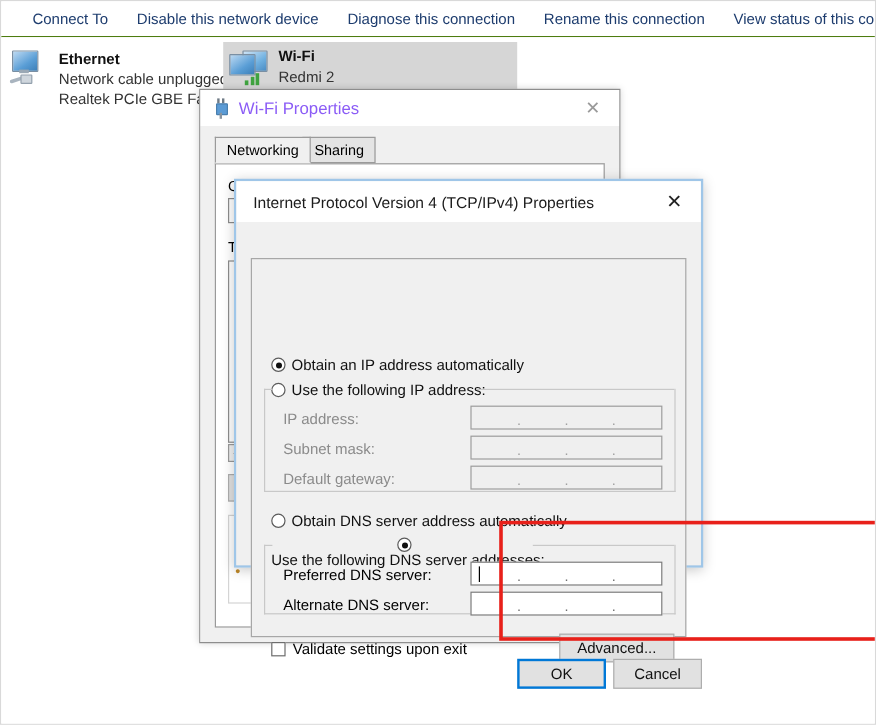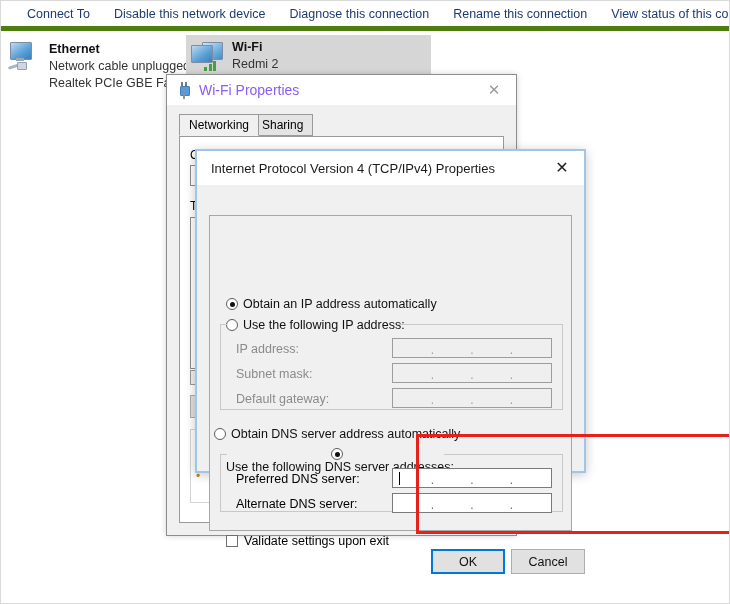--- a/index.html
+++ b/index.html
@@ -24,21 +24,21 @@
     background: #ffffff;
     overflow: hidden;
   }
 
   
   .ncp-toolbar {
     position: absolute;
     left: 0; top: 0;
     width: 730px; height: 30px;
     background: #ffffff;
-    border-bottom: 5px solid #4d7c0f;
+    border-bottom: 1px solid #4d7c0f;
     box-sizing: border-box;
     display: flex;
     align-items: center;
     white-space: nowrap;
     overflow: hidden;
   }
   .tb-item {
     color: #1d3c6e;
     font-size: 12.5px;
     padding: 0 12px;
@@ -623,21 +623,21 @@
             </div>
           <div class="oct">
               <span class="sep">.</span>
             </div>
           <div class="oct">
               <span class="sep">.</span>
             </div>
           <div class="oct"></div>
         </div>
 
-        <div class="radio-line" style="left:4px; top:211px;">
+        <div class="radio-line" style="left:16px; top:211px;">
           <span class="rad"></span>
           <span>Obtain DNS server address automatically</span>
         </div>
 
         <div class="radio-line" style="left:16px; top:232px;flex-direction:column;">
           <span class="rad on"></span>
           <span>Use the following DNS server addresses:</span>
         </div>
         <div class="legend-rule" style="left:234px; top:238px; width:118px;"></div>
         <div class="legend-side" style="left:352px; top:238px; height:58px;"></div>
@@ -672,20 +672,21 @@
               <span class="sep">.</span>
             </div>
           <div class="oct"></div>
         </div>
 
         <div class="chk-line" style="left:16px; top:318px;">
           <span class="cbx"></span>
           <span>Validate settings upon exit</span>
         </div>
 
+        <div class="btn" style="left:256px; top:312px; width:96px; height:24px;">Advanced...</div>
       </div>
 
       <div class="red-box" style="left:219px; top:249px; width:357px; height:100px;"></div>
 
       <div class="btn default" style="left:234px; top:364px; width:74px; height:25px;">OK</div>
       <div class="btn" style="left:314px; top:364px; width:74px; height:25px;">Cancel</div>
 
     </div>
   </div>
 

